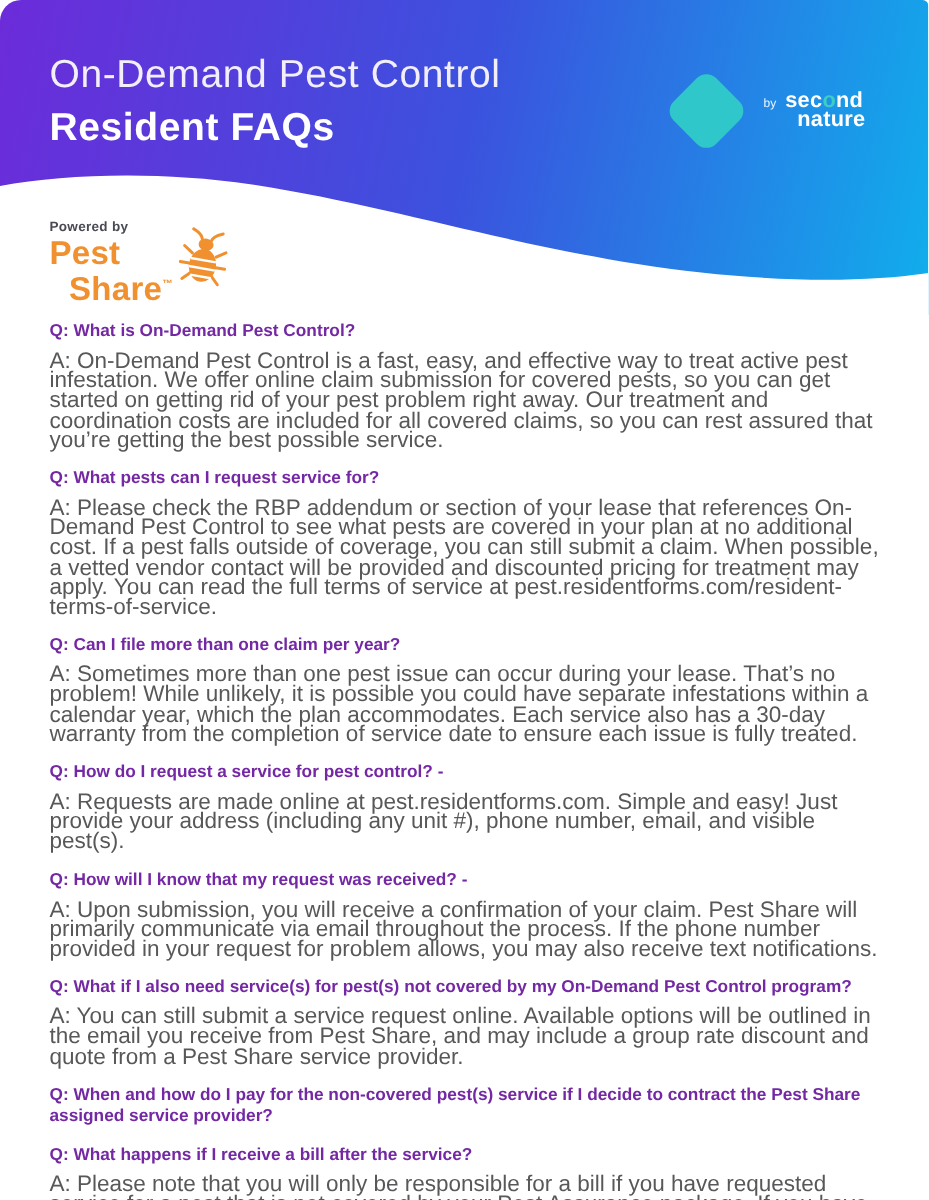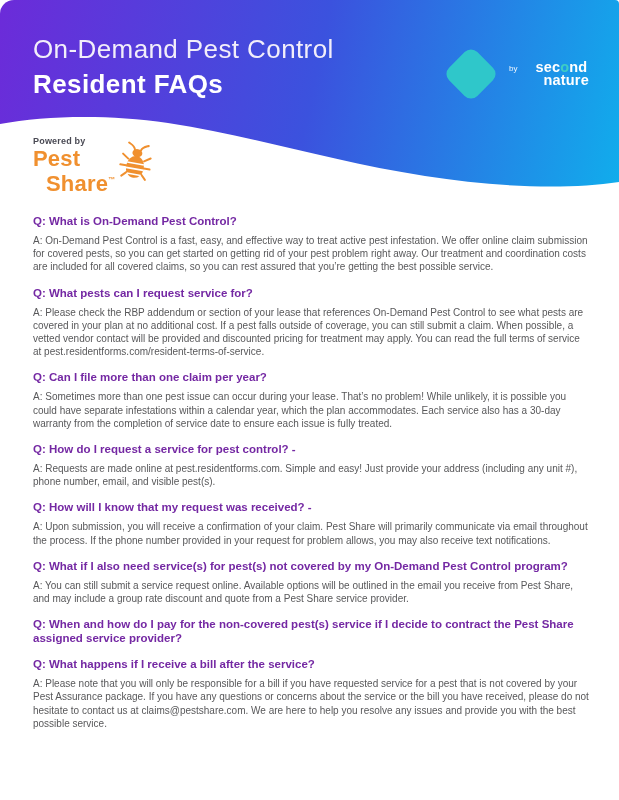--- a/index.html
+++ b/index.html
@@ -54,29 +54,29 @@
     width: 46px; height: 46px;
     background: #ffffff;
     clip-path: polygon(50% 0%, 100% 30%, 100% 100%, 0% 100%, 0% 30%);
     display: flex; align-items: flex-end; justify-content: center;
   }
   .rbp-acronym {
     font-size: 17px; font-weight: 800; color: #7428A3;
     letter-spacing: 0.3px; padding-bottom: 7px;
   }
   .sn-lockup { display: flex; margin-left: 8px; color: #ffffff; }
-  .sn-by { font-size: 8px; font-weight: 400; margin-top: 3px; margin-right: 18px; opacity: 0.92; }
+  .sn-by { font-size: 8px; font-weight: 400; margin-top: 3px; margin-right: 6px; opacity: 0.92; }
   .sn-words { font-size: 14.5px; font-weight: 700; line-height: 13px; letter-spacing: 0.2px; }
   .sn-word2 { margin-left: 8px; }
   .sn-o { color: #3ECDC4; }
 
   .wave { position: absolute; left: 0; bottom: 0; width: 619px; height: 100px; display: block; }
 
   
-  .powered-by { position: absolute; left: 33px; top: 136px; z-index: 3; }
+  .powered-by { position: absolute; left: 33px; top: 146px; z-index: 3; }
   .pb-label { font-size: 9px; font-weight: 600; color: #4A4A54; letter-spacing: 0.2px; }
   .pb-row { display: flex; align-items: flex-start; margin-top: 2px; }
   .pb-col { display: flex; flex-direction: column; }
   .pb-word {
     font-size: 22px; font-weight: 800; color: #F0902F;
     line-height: 21px; letter-spacing: 0.2px;
   }
   .pb-word2 { margin-left: 13px; }
   .pb-tm { font-size: 7px; font-weight: 700; color: #F0902F; vertical-align: 9px; }
   .pb-bug { margin-left: 5px; margin-top: -6px; transform: rotate(10deg); }
@@ -90,21 +90,21 @@
   }
   .faq { margin-bottom: 12px; }
   .faq-q {
     font-size: 11.5px;
     font-weight: 700;
     color: #7428A3;
     line-height: 14px;
     margin-bottom: 6px;
   }
   .faq-a {
-    font-size: 10px;
+    font-size: 15px;
     font-weight: 400;
     color: #58585A;
     line-height: 13.2px;
   }
 </style>
 </head>
 <body>
 
 <div class="page">
 

